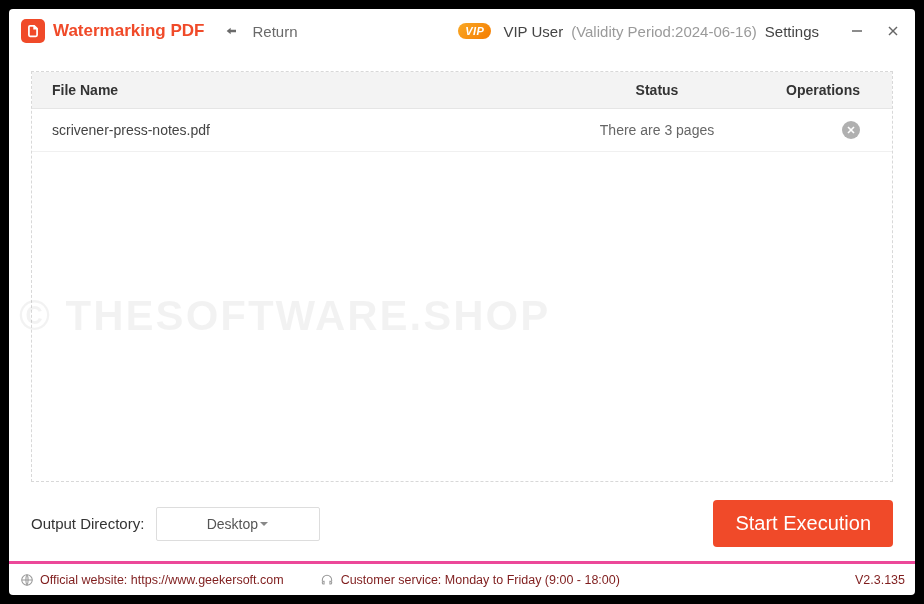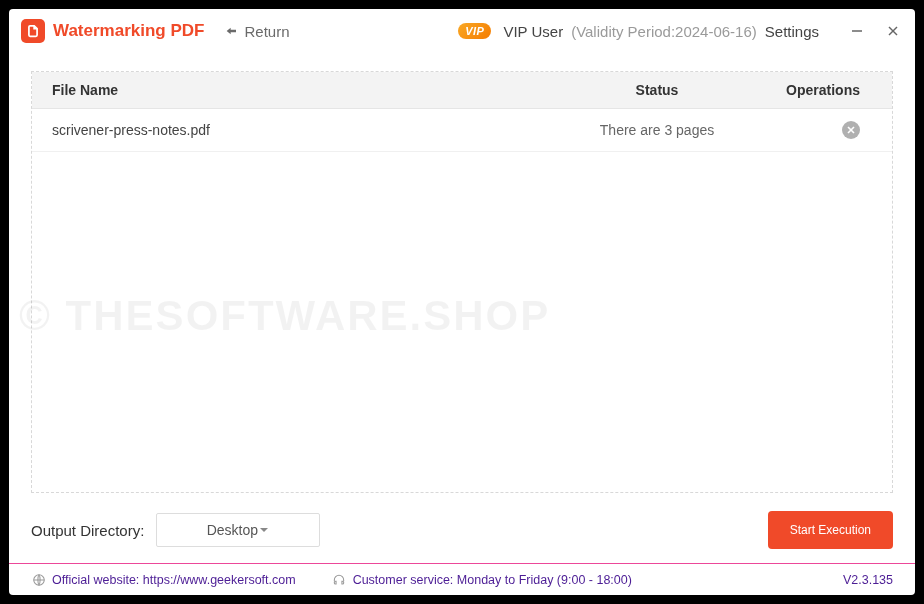--- a/index.html
+++ b/index.html
@@ -43,21 +43,21 @@
     }
     .app-title {
       color: #f04a29;
       font-size: 17px;
       font-weight: 600;
       margin-right: 12px;
     }
     .return-btn {
       display: flex;
       align-items: center;
-      gap: 4px;
+      gap: 12px;
       color: #6a6a6a;
       font-size: 15px;
       cursor: pointer;
     }
     .spacer { flex: 1; }
     .vip-badge {
       background: linear-gradient(135deg, #f9a825, #f57c00);
       color: #fff;
       font-size: 11px;
       font-weight: 700;
@@ -182,32 +182,32 @@
       color: #555;
       cursor: pointer;
       border-radius: 2px;
     }
     .start-btn {
       margin-left: auto;
       background: #f04a29;
       color: #fff;
       border: none;
       padding: 12px 22px;
-      font-size: 12px;
+      font-size: 20px;
       border-radius: 4px;
       cursor: pointer;
     }
     .footer {
-      border-top: 1px solid #ec4899;
-      padding: 8px 22px;
+      border-top: 3px solid #ec4899;
+      padding: 8px 10px;
       display: flex;
       align-items: center;
       gap: 6px;
       font-size: 12.5px;
-      color: #4c1d95;
+      color: #7f1d1d;
     }
     .footer-icon {
       width: 15px;
       height: 15px;
       display: inline-flex;
       align-items: center;
       justify-content: center;
     }
     .footer-divider { width: 24px; }
     .version { margin-left: auto; }

